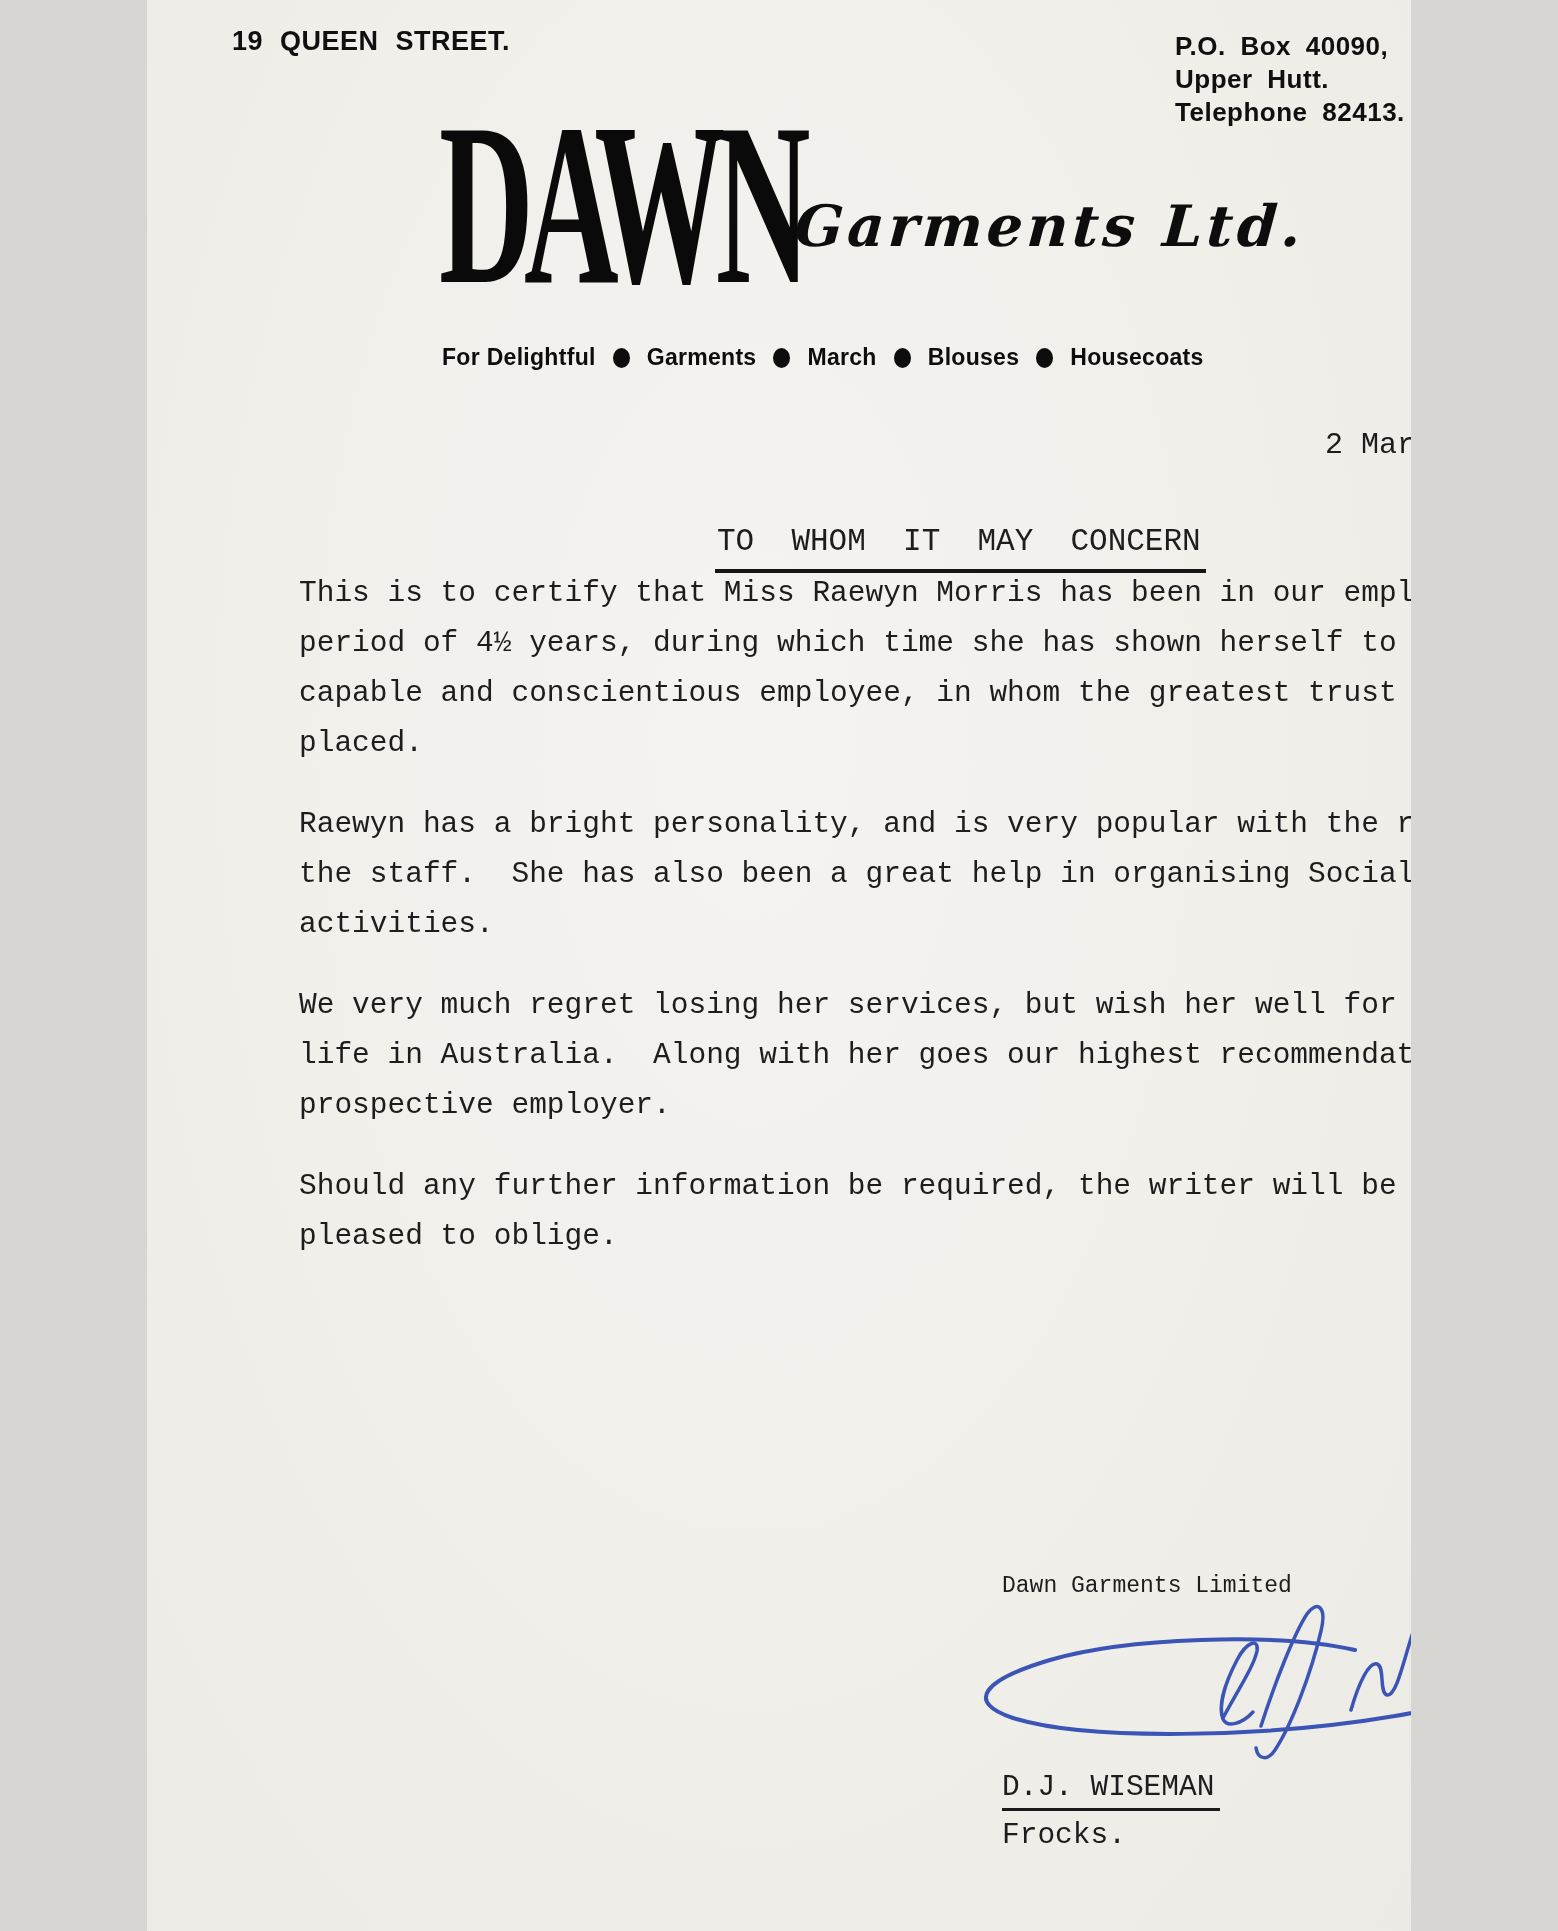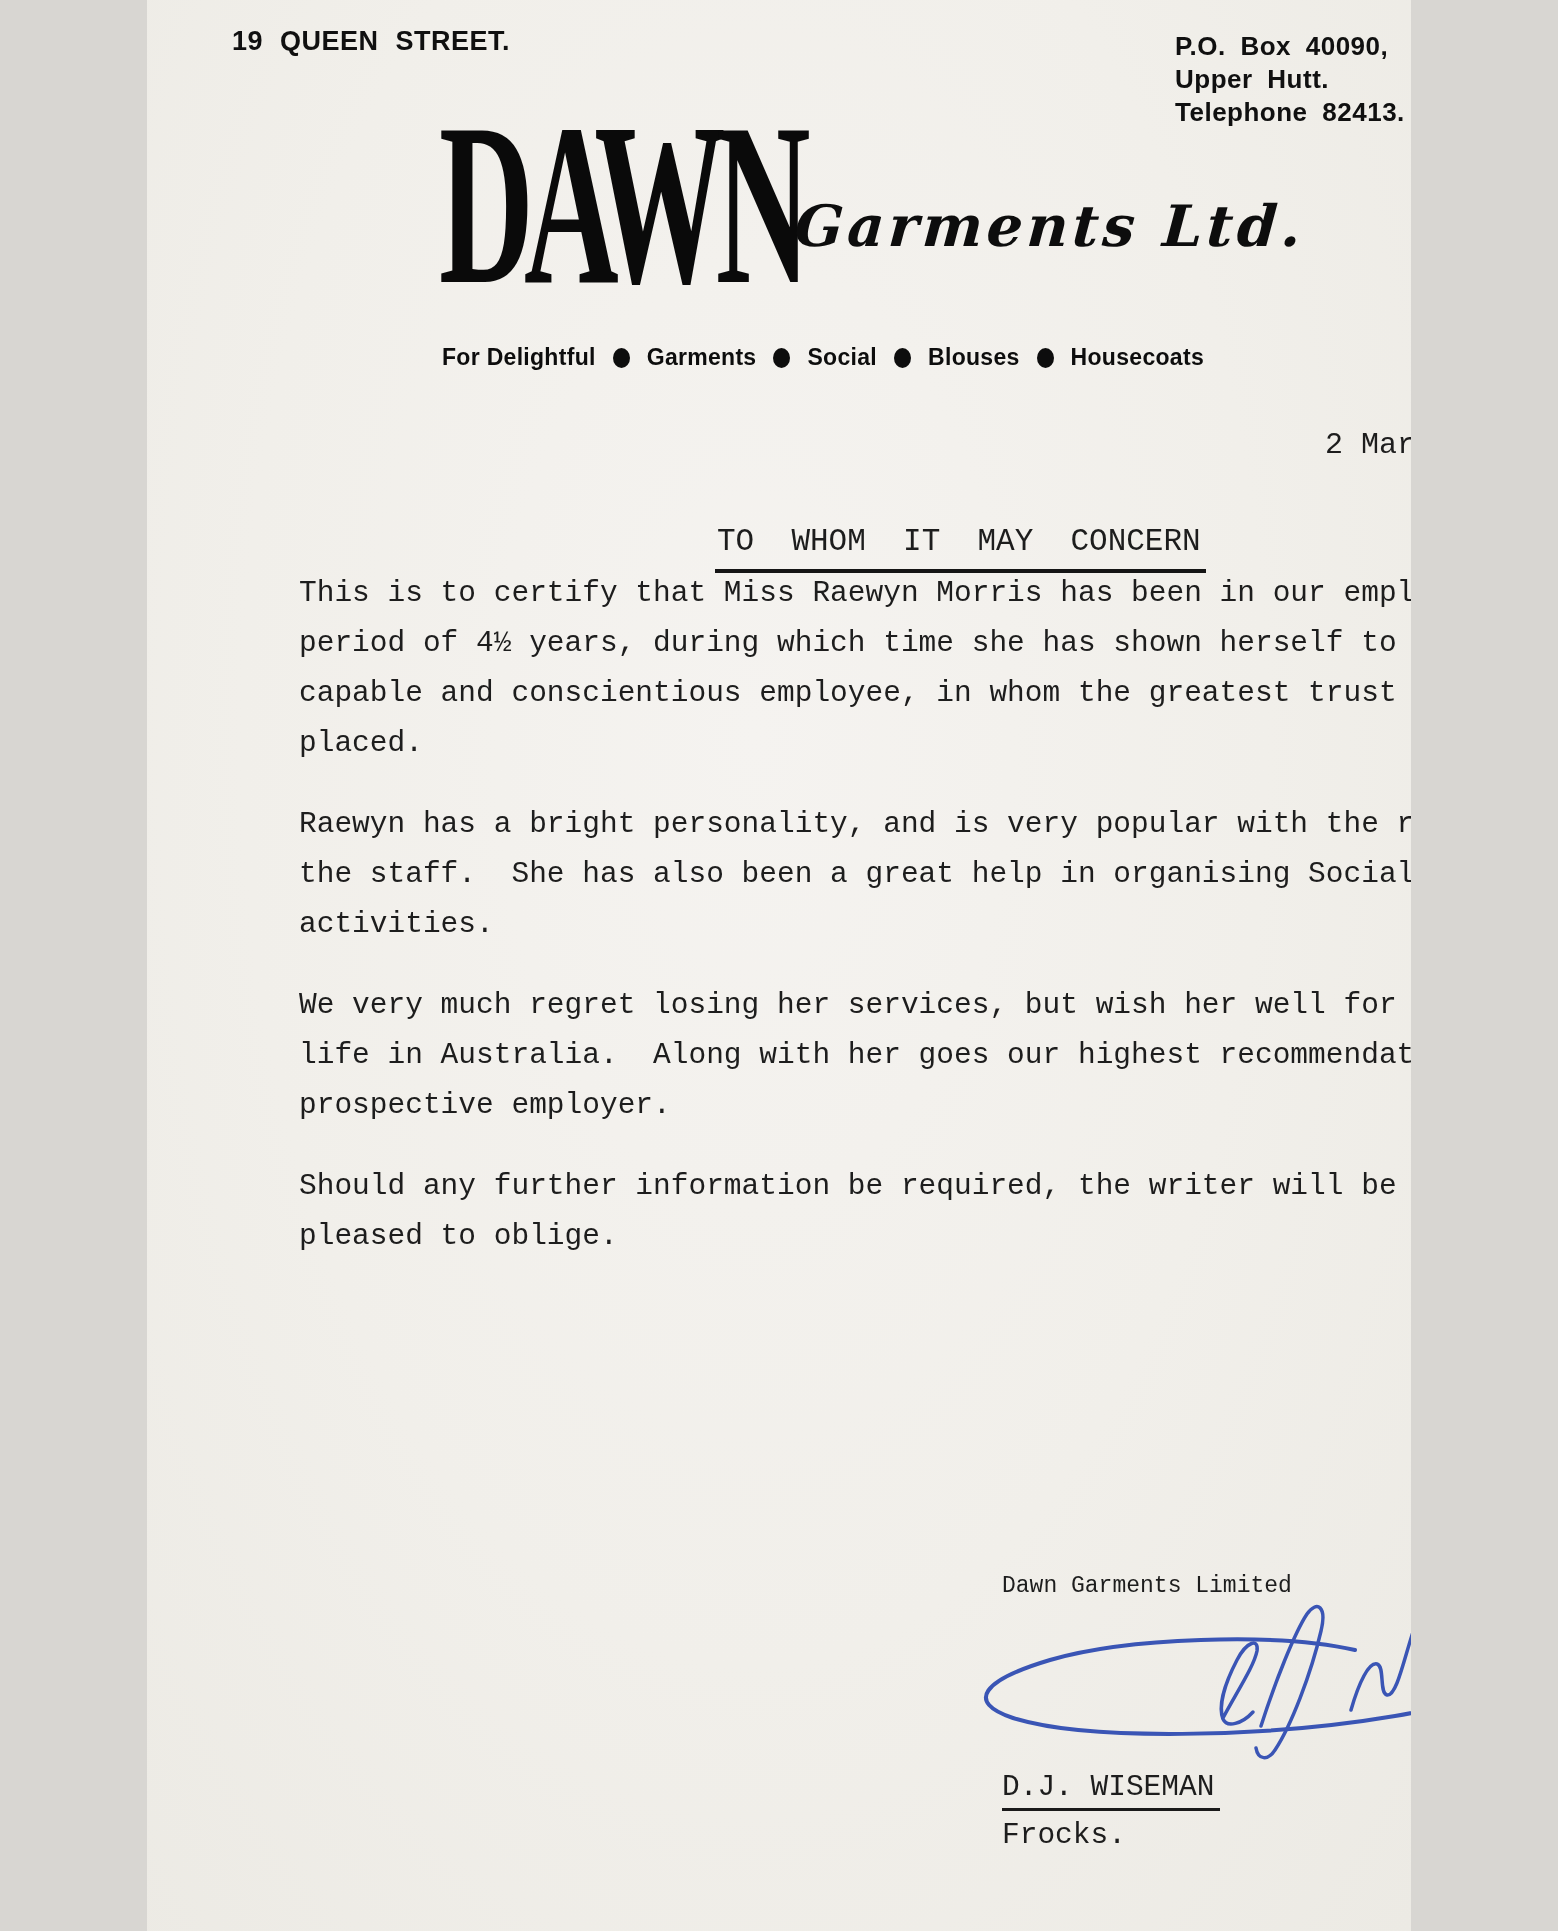--- a/index.html
+++ b/index.html
@@ -79,21 +79,21 @@
   </div>
 
   <div class="logo-word">DAWN</div>
   <div class="logo-script">Garments Ltd.</div>
 
   <div class="tagline">
     <span>For Delightful</span>
     <span class="bullet"></span>
     <span>Garments</span>
     <span class="bullet"></span>
-    <span>Social</span>
+    <span>March</span>
     <span class="bullet"></span>
     <span>Blouses</span>
     <span class="bullet"></span>
     <span>Housecoats</span>
   </div>
 
   <div class="typed date">2 March 1972</div>
 
   <div class="typed heading">TO  WHOM  IT  MAY  CONCERN</div>
 

